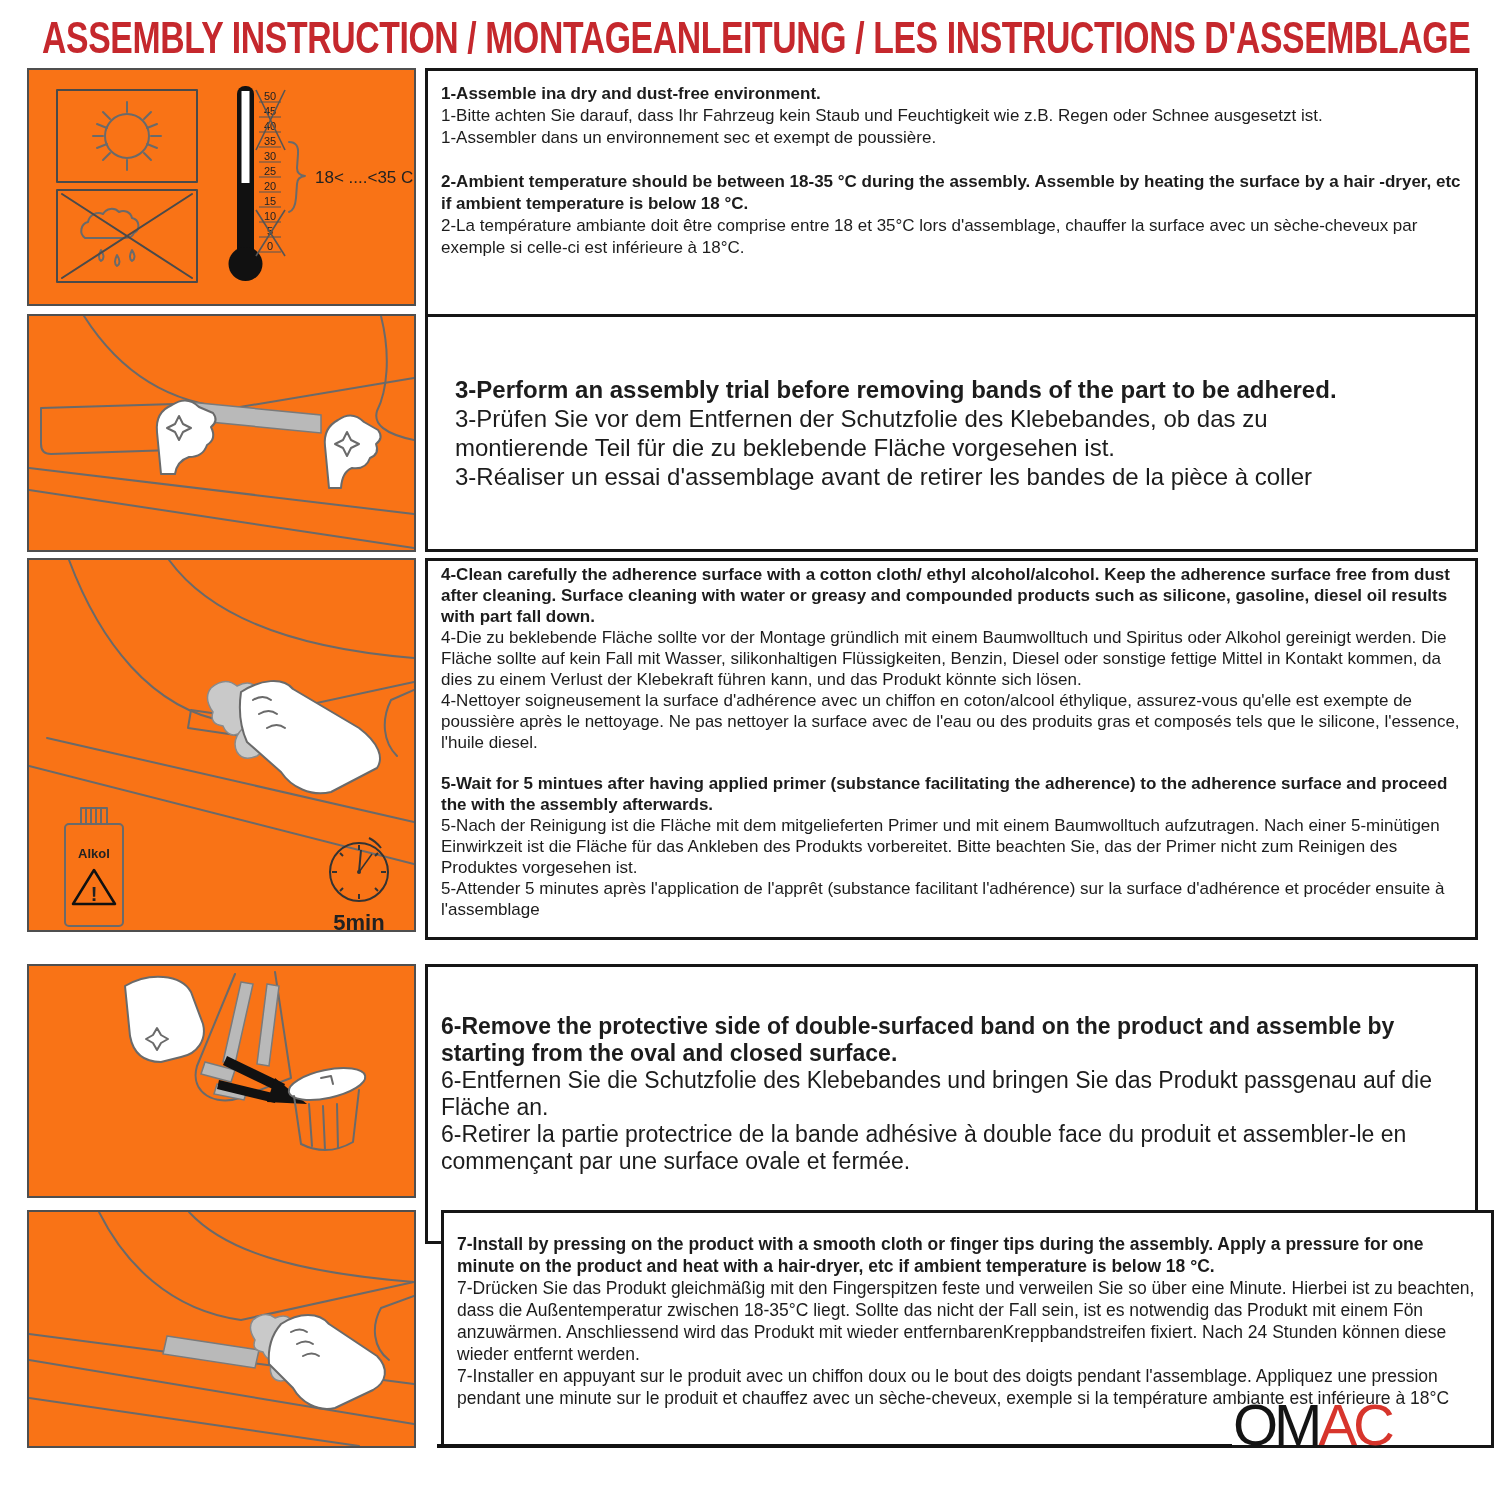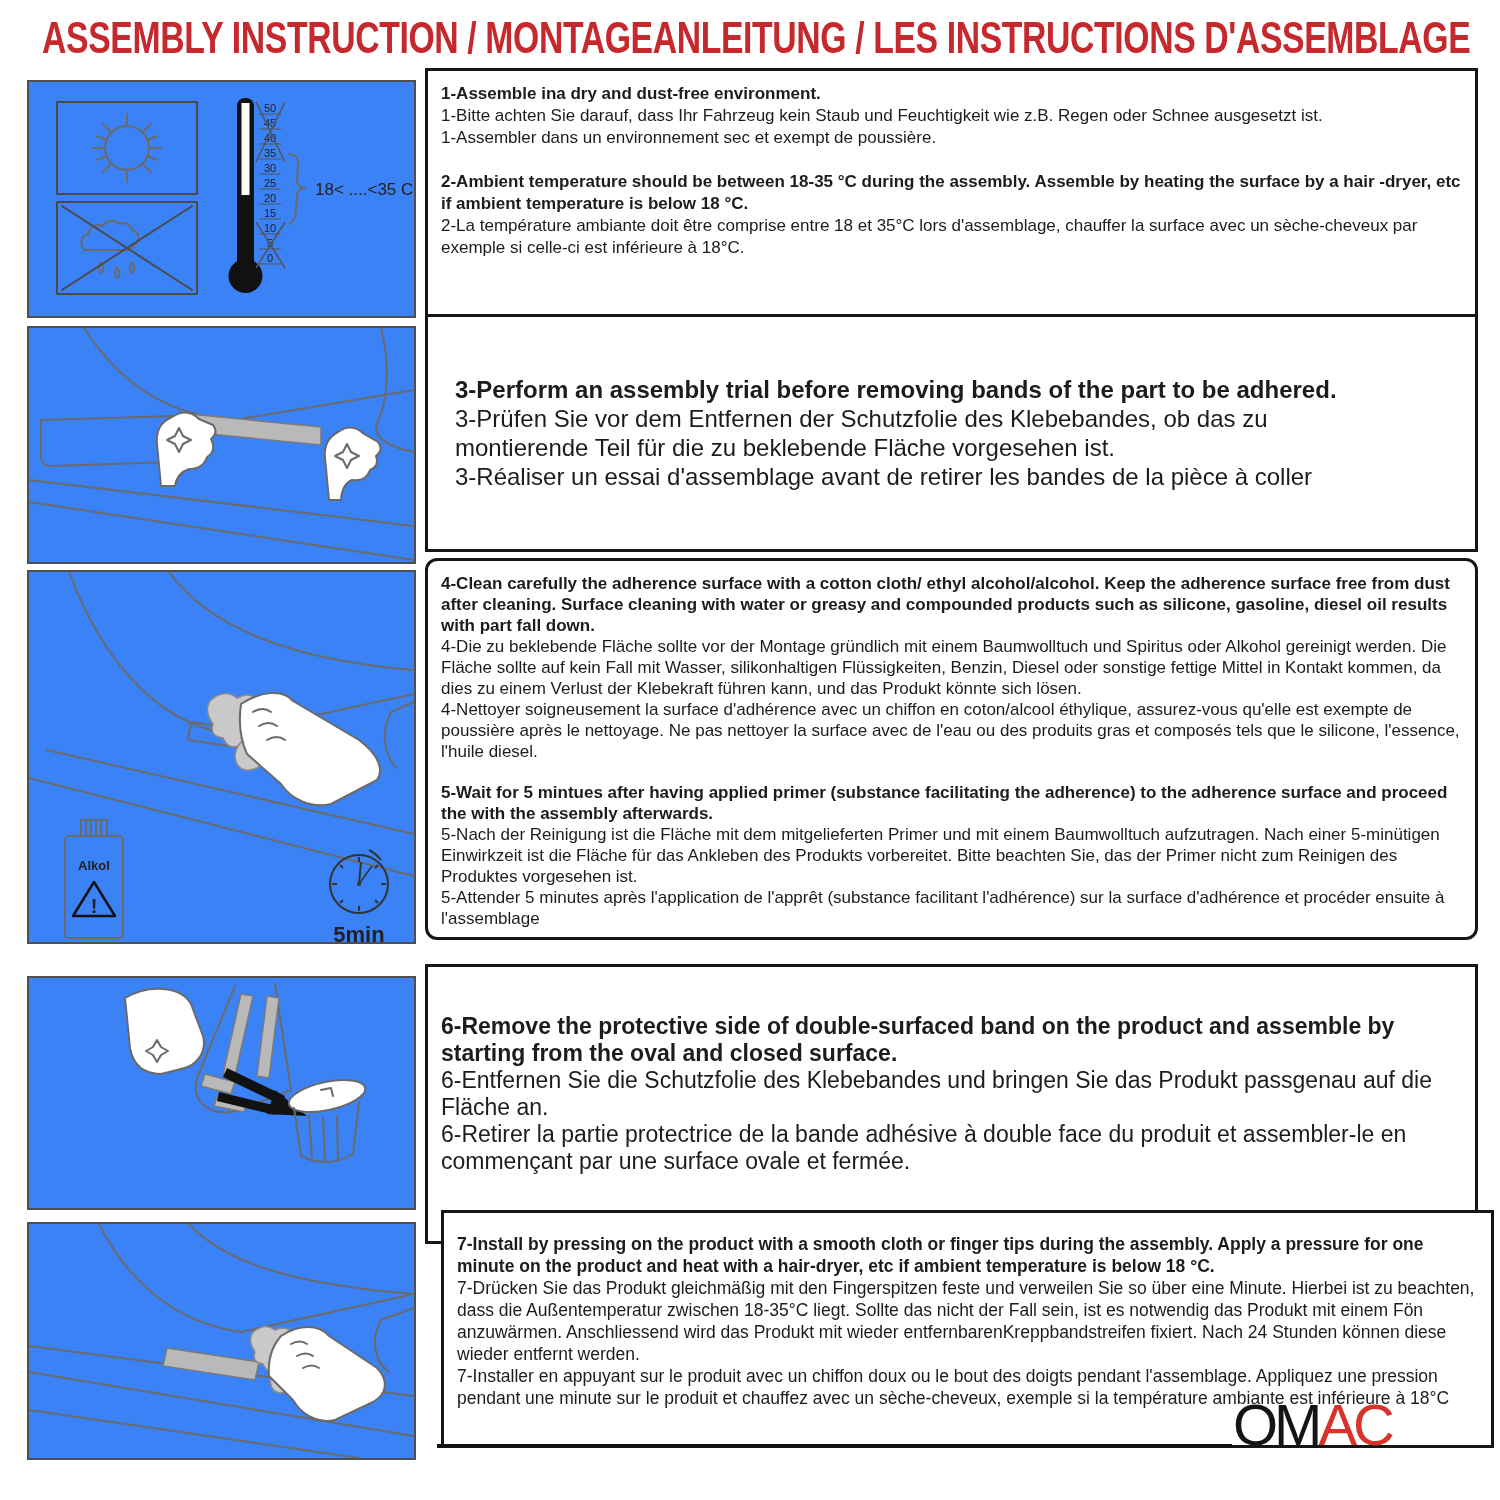--- a/index.html
+++ b/index.html
@@ -2,28 +2,28 @@
 <html><head>
 <meta charset="utf-8">
 <style>
   html,body{margin:0;padding:0;background:#fff;}
   body{width:1500px;height:1500px;position:relative;overflow:hidden;
        font-family:"Liberation Sans",sans-serif;color:#1c1c1c;}
   .title{position:absolute;left:42px;top:12px;font-size:45px;font-weight:800;
          color:#c5282d;white-space:nowrap;transform:scaleX(0.75);
          transform-origin:left top;letter-spacing:-0.5px;}
   .ibox{position:absolute;left:27px;width:389px;border:2px solid #4f4f4f;
-        box-sizing:border-box;background:#3b82f6;margin-top:12px;}
+        box-sizing:border-box;background:#f97316;}
   .tbox{position:absolute;left:425px;width:1053px;border:3px solid #161616;
         box-sizing:border-box;background:#fff;}
   .tbox p{margin:0;}
   .b{font-weight:bold;}
   .t1{padding:12px 13px;font-size:17px;line-height:22px;}
   .t2{padding:58px 27px 0;font-size:24px;line-height:29px;}
-  .t3{padding:12px 13px;font-size:17px;line-height:21px;border-radius:12px;}
+  .t3{padding:3px 13px;font-size:17px;line-height:21px;}
   .t4{padding:46px 13px 0;font-size:23px;line-height:27px;}
   .t5{padding:20px 13px;font-size:17.5px;line-height:22px;}
   .gap1{margin-top:22px !important;}
   .gap3{margin-top:20px !important;}
   .w880{max-width:880px;}
   .w1005{max-width:1005px;}
   .ln{fill:none;stroke:#6a6a6a;stroke-width:2;stroke-linecap:round;stroke-linejoin:round;}
   .lnd{fill:none;stroke:#4a4a4a;stroke-width:2;stroke-linecap:round;stroke-linejoin:round;}
   .grayfill{fill:#b9b9b9;stroke:#7a7a7a;stroke-width:1.5;}
   .clothfill{fill:#c9c9c9;stroke:#8a8a8a;stroke-width:1.5;}

